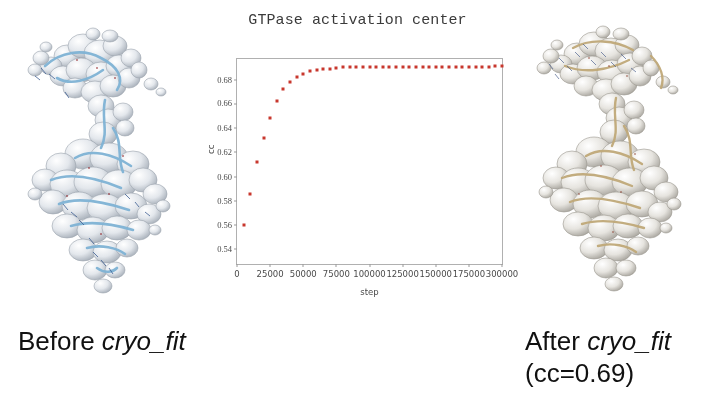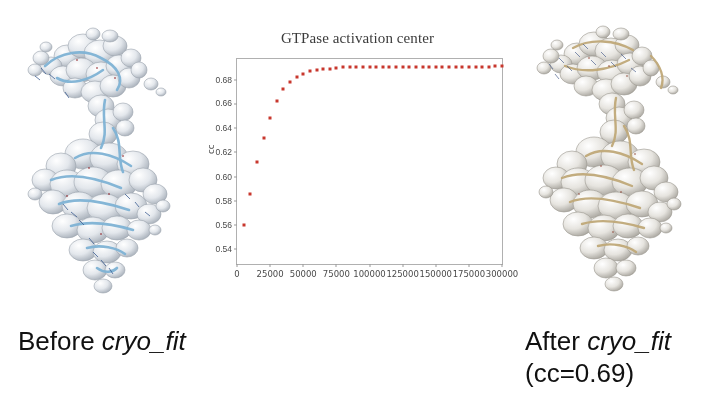--- a/index.html
+++ b/index.html
@@ -32,26 +32,26 @@
   #chart-figure {
     position: absolute;
     left: 205px;
     top: 8px;
     width: 305px;
     height: 295px;
   }
   #chart-title {
     position: absolute;
     left: 0;
-    top: 22px;
+    top: 4px;
     width: 305px;
     text-align: center;
     font-size: 15px;
     color: #3b3b3b;
-    font-family: Liberation Serif, serif;
+    font-family: Liberation Mono, monospace;
     letter-spacing: 0.1px;
     white-space: nowrap;
   }
   #plot-area {
     position: absolute;
     left: 31px;   
     top: 50px;    
     width: 267px; 
     height: 207px;
     border: 1px solid #b0b0b0;
@@ -66,21 +66,21 @@
     border-radius: 0;
     transform: translate(-1.5px, -1.5px);
   }
   .ytick-label {
     position: absolute;
     right: 100%;
     transform: translateY(-50%);
     padding-right: 5px;
     font-size: 8.5px;
     color: #4a4a4a;
-    font-family: Liberation Sans, sans-serif;
+    font-family: Liberation Serif, serif;
     white-space: nowrap;
   }
   .ytick-mark {
     position: absolute;
     right: 100%;
     width: 3px;
     height: 1px;
     background: #9a9a9a;
     transform: translateY(-0.5px);
   }
@@ -321,20 +321,21 @@
       <div class="point" style="left: 212px; top: 7.64201px; background: rgb(200, 55, 45);"></div>
       <div class="point" style="left: 218.625px; top: 7.64201px; background: rgb(200, 55, 45);"></div>
       <div class="point" style="left: 225.25px; top: 7.52071px; background: rgb(200, 55, 45);"></div>
       <div class="point" style="left: 231.875px; top: 7.52071px; background: rgb(200, 55, 45);"></div>
       <div class="point" style="left: 238.5px; top: 7.52071px; background: rgb(200, 55, 45);"></div>
       <div class="point" style="left: 245.125px; top: 7.52071px; background: rgb(200, 55, 45);"></div>
       <div class="point" style="left: 251.75px; top: 7.52071px; background: rgb(200, 55, 45);"></div>
       <div class="point" style="left: 258.375px; top: 7.39941px; background: rgb(200, 55, 45);"></div>
       <div class="point" style="left: 265px; top: 7.39941px; background: rgb(200, 55, 45);"></div>
     </div>
+  <div id="xlabel">step</div>
   <div id="ylabel">cc</div>
 </div>
 
 <div class="structure-panel" id="structure-after">
   <svg class="structure-svg" viewBox="0 0 200 300">
     <defs>
       <radialGradient id="blobA" cx="35%" cy="30%" r="75%">
         <stop offset="0%" stop-color="#ffffff"></stop>
         <stop offset="55%" stop-color="#e6e4df"></stop>
         <stop offset="100%" stop-color="#a9a69f"></stop>

